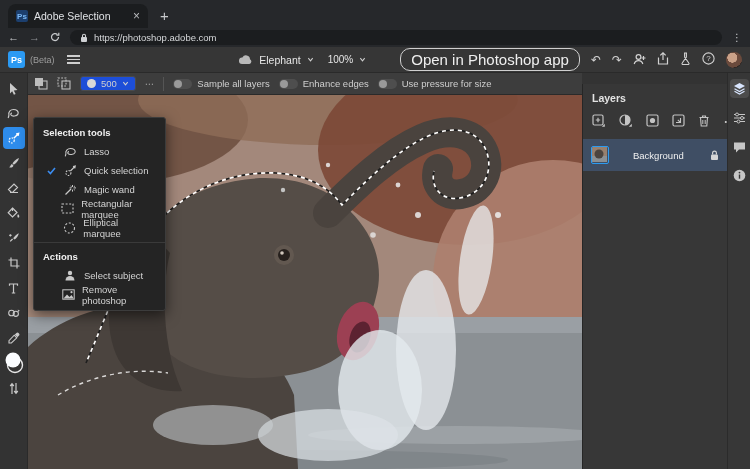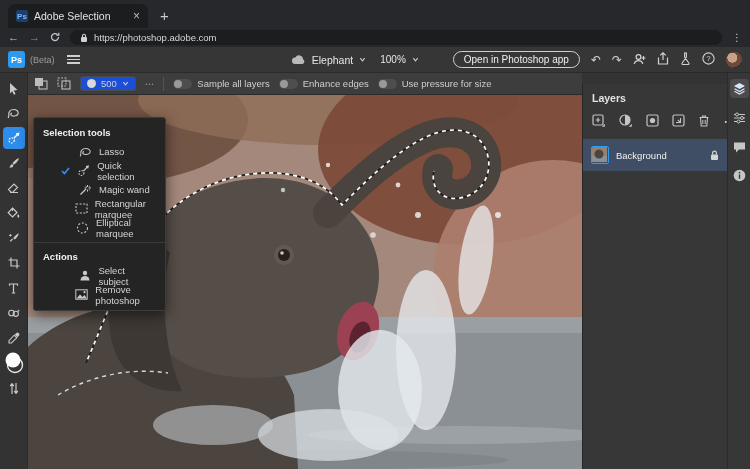--- a/index.html
+++ b/index.html
@@ -30,21 +30,21 @@
     font-weight:bold; font-size:9px; display:flex; align-items:center; justify-content:center; }
   .beta { color:#9d9d9d; margin-left:5px; font-size:9px; }
   .hamb { width:13px; margin-left:12px; display:flex; flex-direction:column; gap:2px; }
   .hamb i { display:block; height:1.5px; background:#cfcfcf; }
   .docgroup { display:flex; align-items:center; gap:6px; margin-left:auto; }
   .docname { color:#e6e6e6; font-size:10.5px; }
   .zoomval { color:#e6e6e6; font-size:10px; margin-left:8px; }
   .chev { width:7px; height:7px; }
   .rightgroup { display:flex; align-items:center; gap:11px; margin-left:34px; }
   .openbtn { border:1.5px solid #cfcfcf; border-radius:10px; color:#efefef;
-    font-size:10px; padding:2px 10px; background:transparent; white-space:nowrap; }
+    font-size:15px; padding:2px 10px; background:transparent; white-space:nowrap; }
   .hicon { color:#d2d2d2; font-size:12px; line-height:1; }
   .avatar { width:16px; height:16px; border-radius:50%;
     background:radial-gradient(circle at 40% 35%, #caa188 0 35%, #6b4a3c 36% 70%, #2c2320 71%); }
 
   
   .psbody { position:relative; height:396px; display:flex; background:#333; }
   .toolrail { width:28px; background:#333333; display:flex; flex-direction:column;
     align-items:center; padding-top:4px; gap:3px; border-right:1px solid #2a2a2a; }
   .tool { width:22px; height:22px; border-radius:4px; display:flex; align-items:center;
     justify-content:center; color:#c9c9c9; }
@@ -62,31 +62,31 @@
   .track::after { content:""; position:absolute; left:1px; top:1px; width:8px; height:8px;
     border-radius:50%; background:#9a9a9a; }
   .canvas { position:relative; flex:1; background:#8d8f92; overflow:hidden; }
   .canvas svg.scene { display:block; width:100%; height:100%; }
 
   
   .flyout { position:absolute; left:33px; top:44px; width:133px; background:#242424;
     border:1px solid #3c3c3c; border-radius:3px; box-shadow:0 4px 14px rgba(0,0,0,.55);
     padding:6px 0; z-index:5; color:#d4d4d4; font-size:9.5px; }
   .fsec { font-weight:bold; color:#f0f0f0; padding:3px 9px 4px; font-size:9.5px; }
-  .fitem { display:flex; align-items:center; gap:7px; padding:3px 9px 3px 27px; height:19px; }
+  .fitem { display:flex; align-items:center; gap:7px; padding:3px 9px 3px 12px; height:19px; }
   .fcheck { width:10px; display:flex; justify-content:center; color:#3b8df2; }
   .ficon { width:14px; display:flex; justify-content:center; color:#c9c9c9; }
   .fdiv { height:1px; background:#3a3a3a; margin:5px 0; }
 
   
   .layerspanel { width:145px; background:#373737; border-left:1px solid #262626;
     display:flex; flex-direction:column; color:#e3e3e3;margin-top:11px; }
   .lp-title { font-weight:bold; font-size:10.5px; padding:8px 9px 6px; }
   .lp-icons { display:flex; align-items:center; gap:13px; padding:2px 9px 8px; color:#c4c4c4; }
-  .lrow { height:24px; display:flex; align-items:center; gap:7px; padding:16px 8px; }
+  .lrow { height:24px; display:flex; align-items:center; gap:24px; padding:16px 8px; }
   .lrow.selected { background:#3f4e64; }
   .lthumb { width:18px; height:18px; border:1.5px solid #2d9bf0; border-radius:2px; overflow:hidden; }
   .lname { flex:1; font-size:9.5px; color:#f0f0f0; }
 
   
   .railright { width:23px; background:#373737; border-left:1px solid #2b2b2b;
     display:flex; flex-direction:column; align-items:center; padding-top:6px; gap:10px; }
   .ric { width:19px; height:19px; border-radius:4px; display:flex; align-items:center;
     justify-content:center; color:#c6c6c6; }
   .ric.active { background:#4c4c4c; color:#d9e6ff; }

